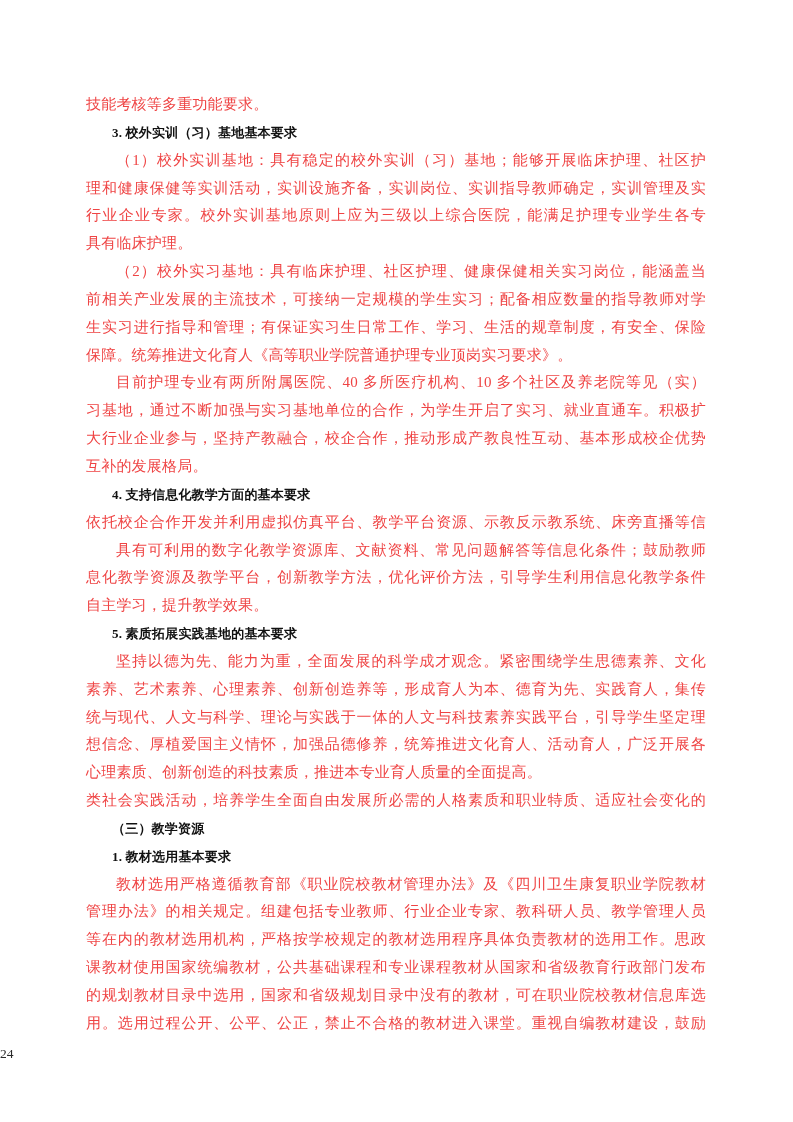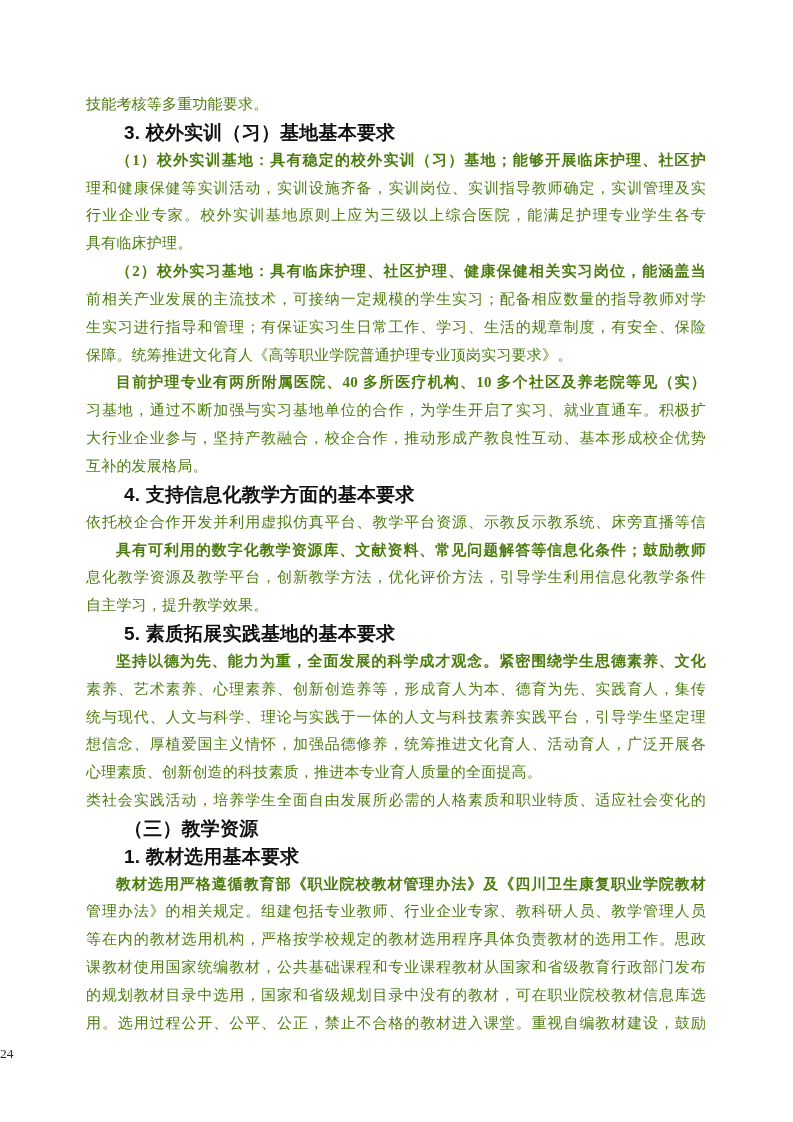--- a/index.html
+++ b/index.html
@@ -24,37 +24,36 @@
     position: absolute;
     left: 86px;
     top: 91px;
     width: 620px;
   }
   .line {
     height: 27.85px;
     line-height: 27.85px;
     font-size: 15px;
     font-family: "Liberation Serif", "DejaVu Serif", serif;
-    color: #4d7c0f;
+    color: #ef4444;
     text-align: justify;
     text-align-last: justify;
     white-space: nowrap;
     letter-spacing: 0.2px;
   }
   .line.no-fill {
     text-align-last: left;
   }
   .line.indent {
     text-indent: 2em;
-    font-weight: bold;
   }
   .line.heading {
-    font-family: Liberation Sans, sans-serif;
+    font-family: Liberation Serif, serif;
     font-weight: 700;
-    font-size: 19px;
+    font-size: 13px;
     text-align-last: left;
     text-indent: 2em;
     color: #111111;
   }
   .page-number {
     position: absolute;
     left: 0;
     top: 1046px;
     width: 793px;
     text-align: left;

